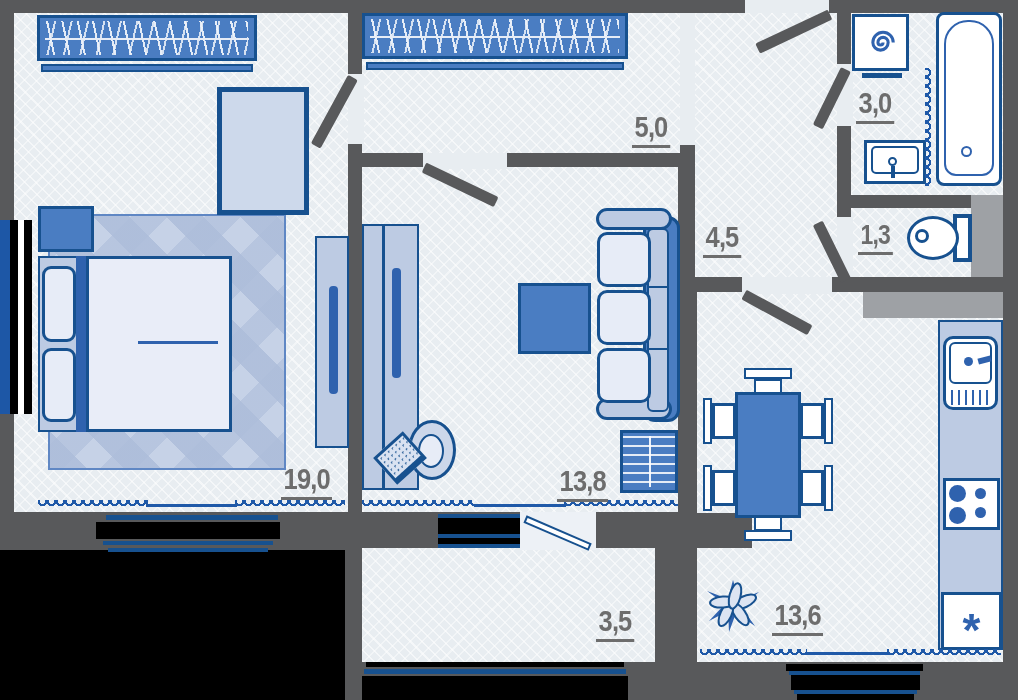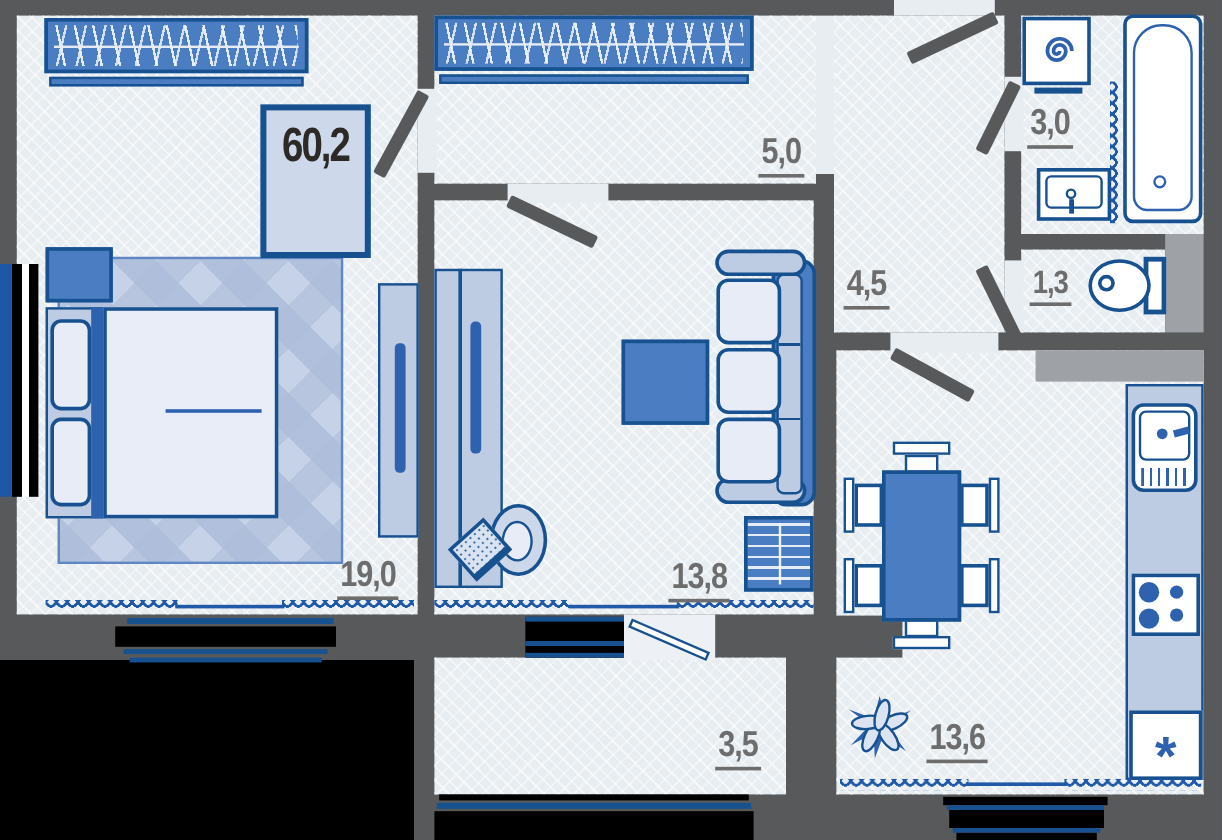--- a/index.html
+++ b/index.html
@@ -117,23 +117,20 @@
   <div class="pale" style="left:42px;top:266px;width:34px;height:76px;border-radius:9px;"></div>
   <div class="pale" style="left:42px;top:348px;width:34px;height:74px;border-radius:9px;"></div>
   <div class="bar" style="left:76px;top:256px;width:12px;height:176px;"></div>
   <div class="pale" style="left:86px;top:256px;width:146px;height:176px;background:#e9edf8;"></div>
   <div class="bar" style="left:138px;top:341px;width:80px;height:3px;"></div>
 
   <div class="lt" style="left:315px;top:236px;width:34px;height:212px;border-width:2px;"></div>
   <div class="bar" style="left:329px;top:286px;width:9px;height:108px;border-radius:4px;"></div>
 
   <div style="position:absolute;left:217px;top:87px;width:92px;height:128px;background:#cdd9eb;border:5px solid #17518f;box-sizing:border-box;">
-    <div class="badge-cell" style="height:50%;font-size:40px;">
-      <span class="sq">60,2</span>
-    </div>
   </div>
 
   <div class="hangers" style="left:362px;top:13px;width:266px;height:46px;"></div>
   <div class="wbase" style="left:366px;top:62px;width:258px;height:8px;"></div>
 
   <div class="lt" style="left:362px;top:224px;width:57px;height:266px;border-width:2px;"></div>
   <div class="bline" style="left:382px;top:224px;width:3px;height:266px;"></div>
   <div class="bar" style="left:392px;top:268px;width:9px;height:110px;border-radius:4px;"></div>
 
   <div class="circ lt" style="left:408px;top:420px;width:48px;height:60px;border-radius:50%;background:#ccd7ea;"></div>

